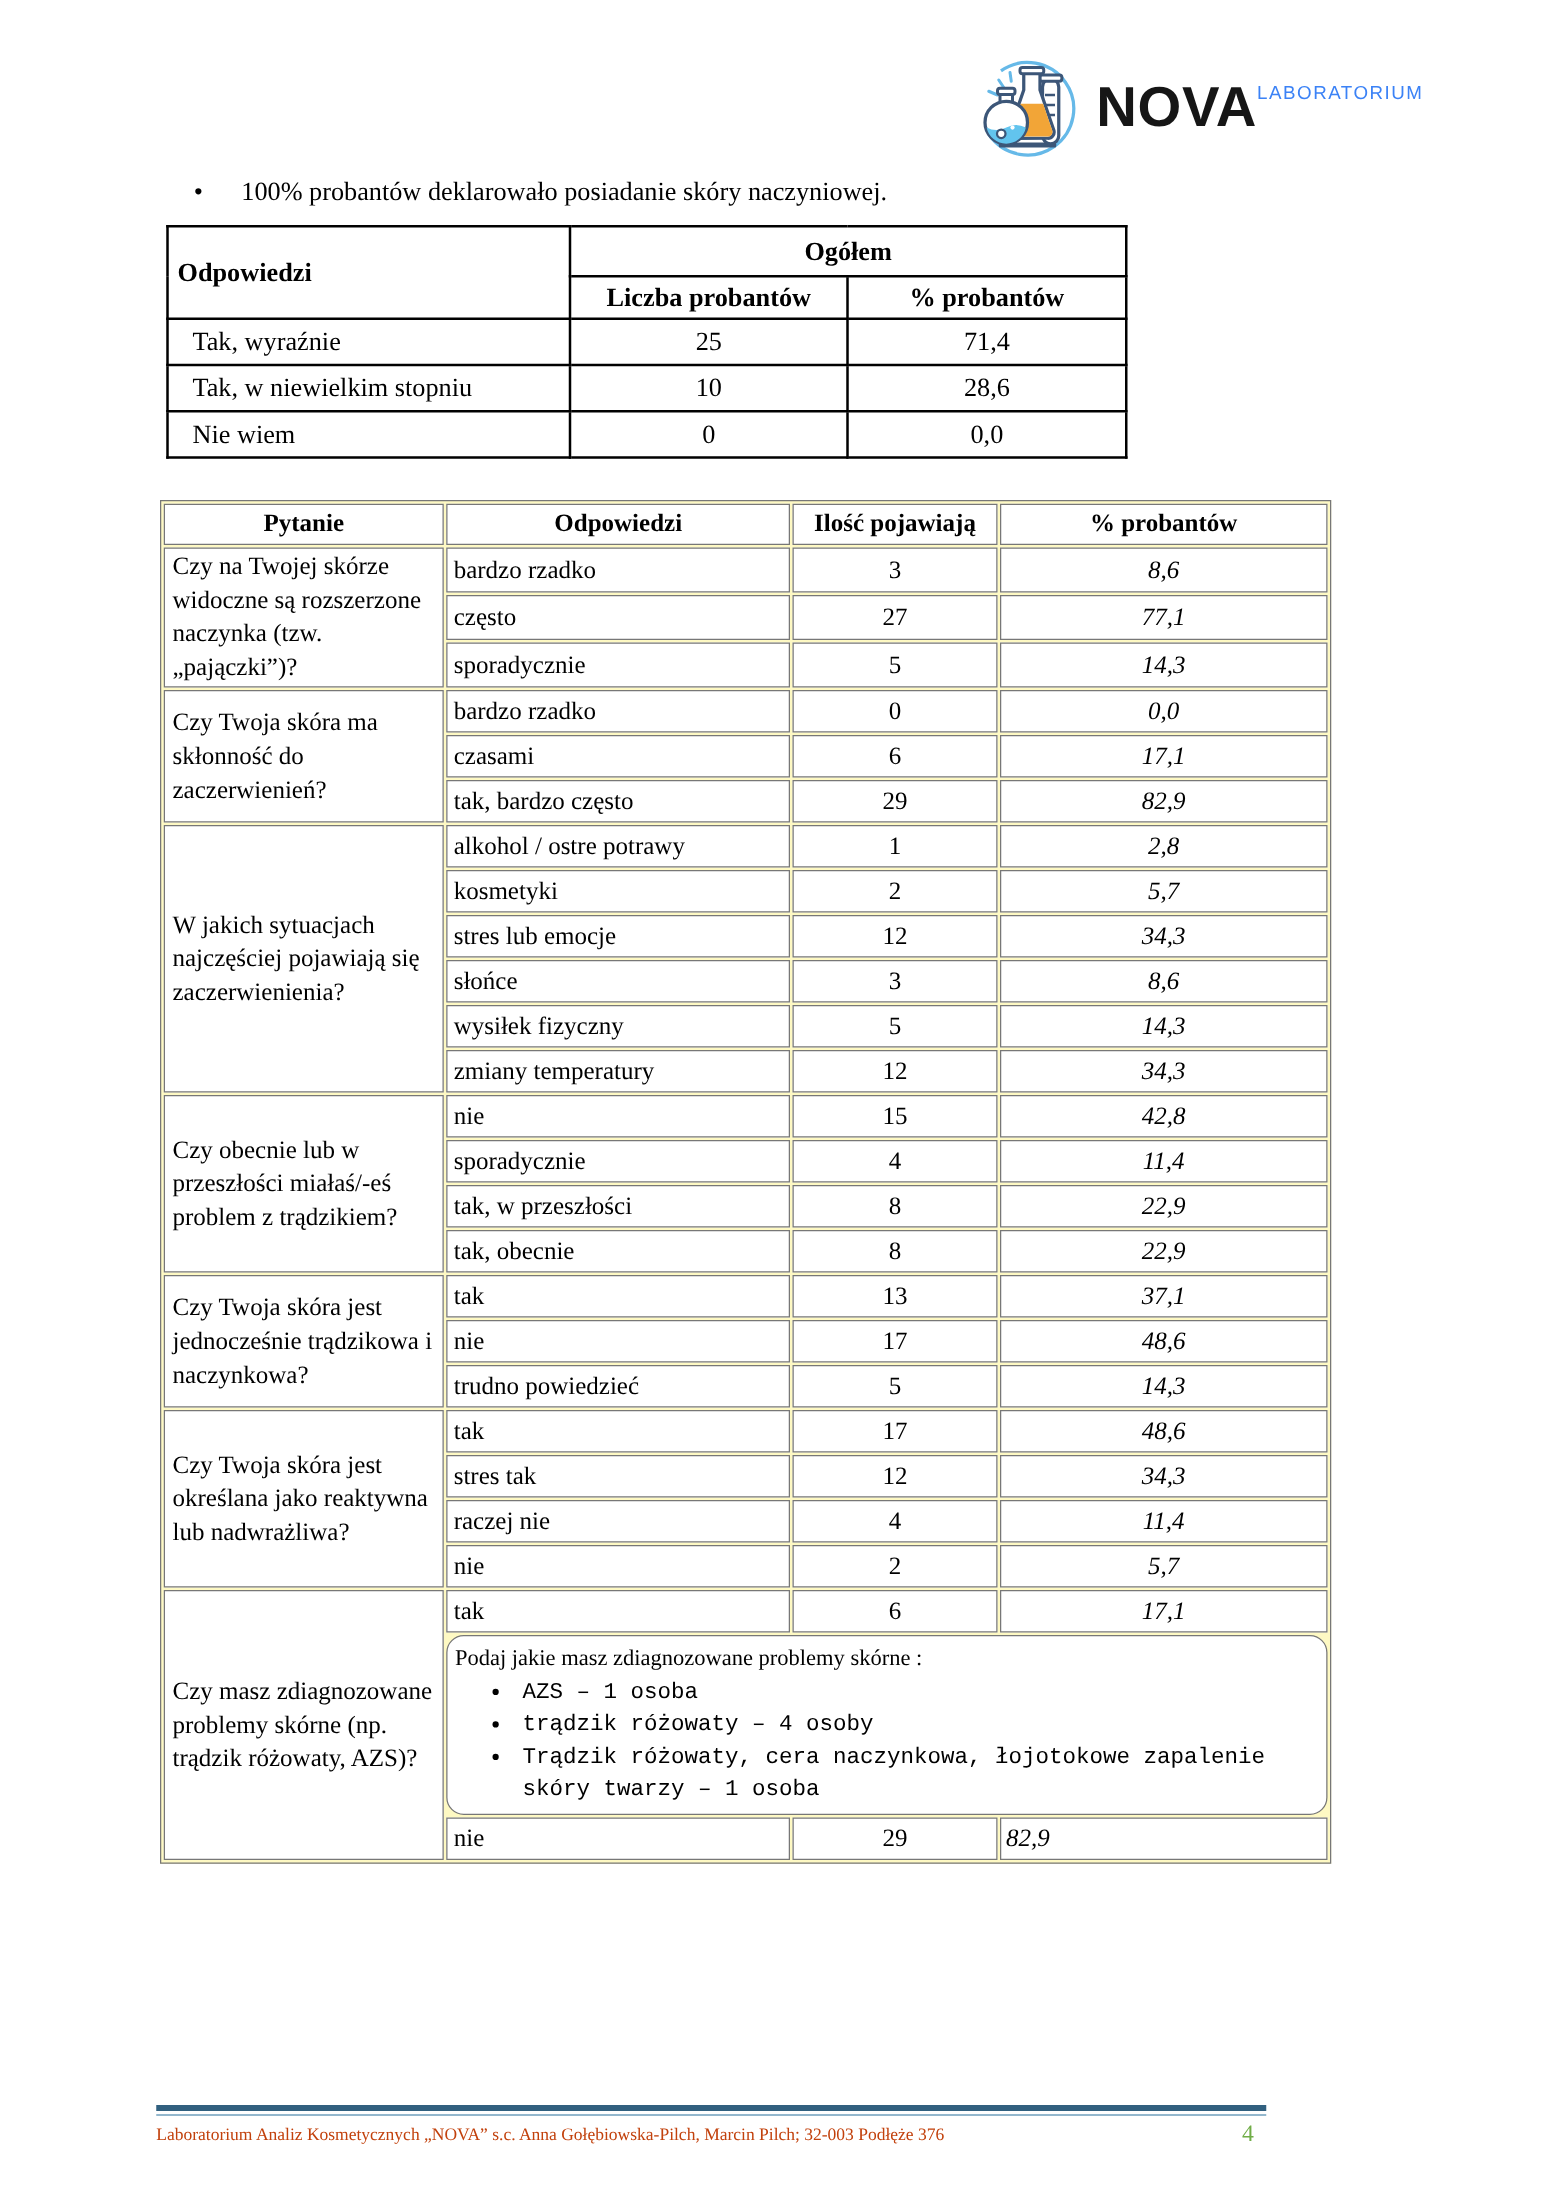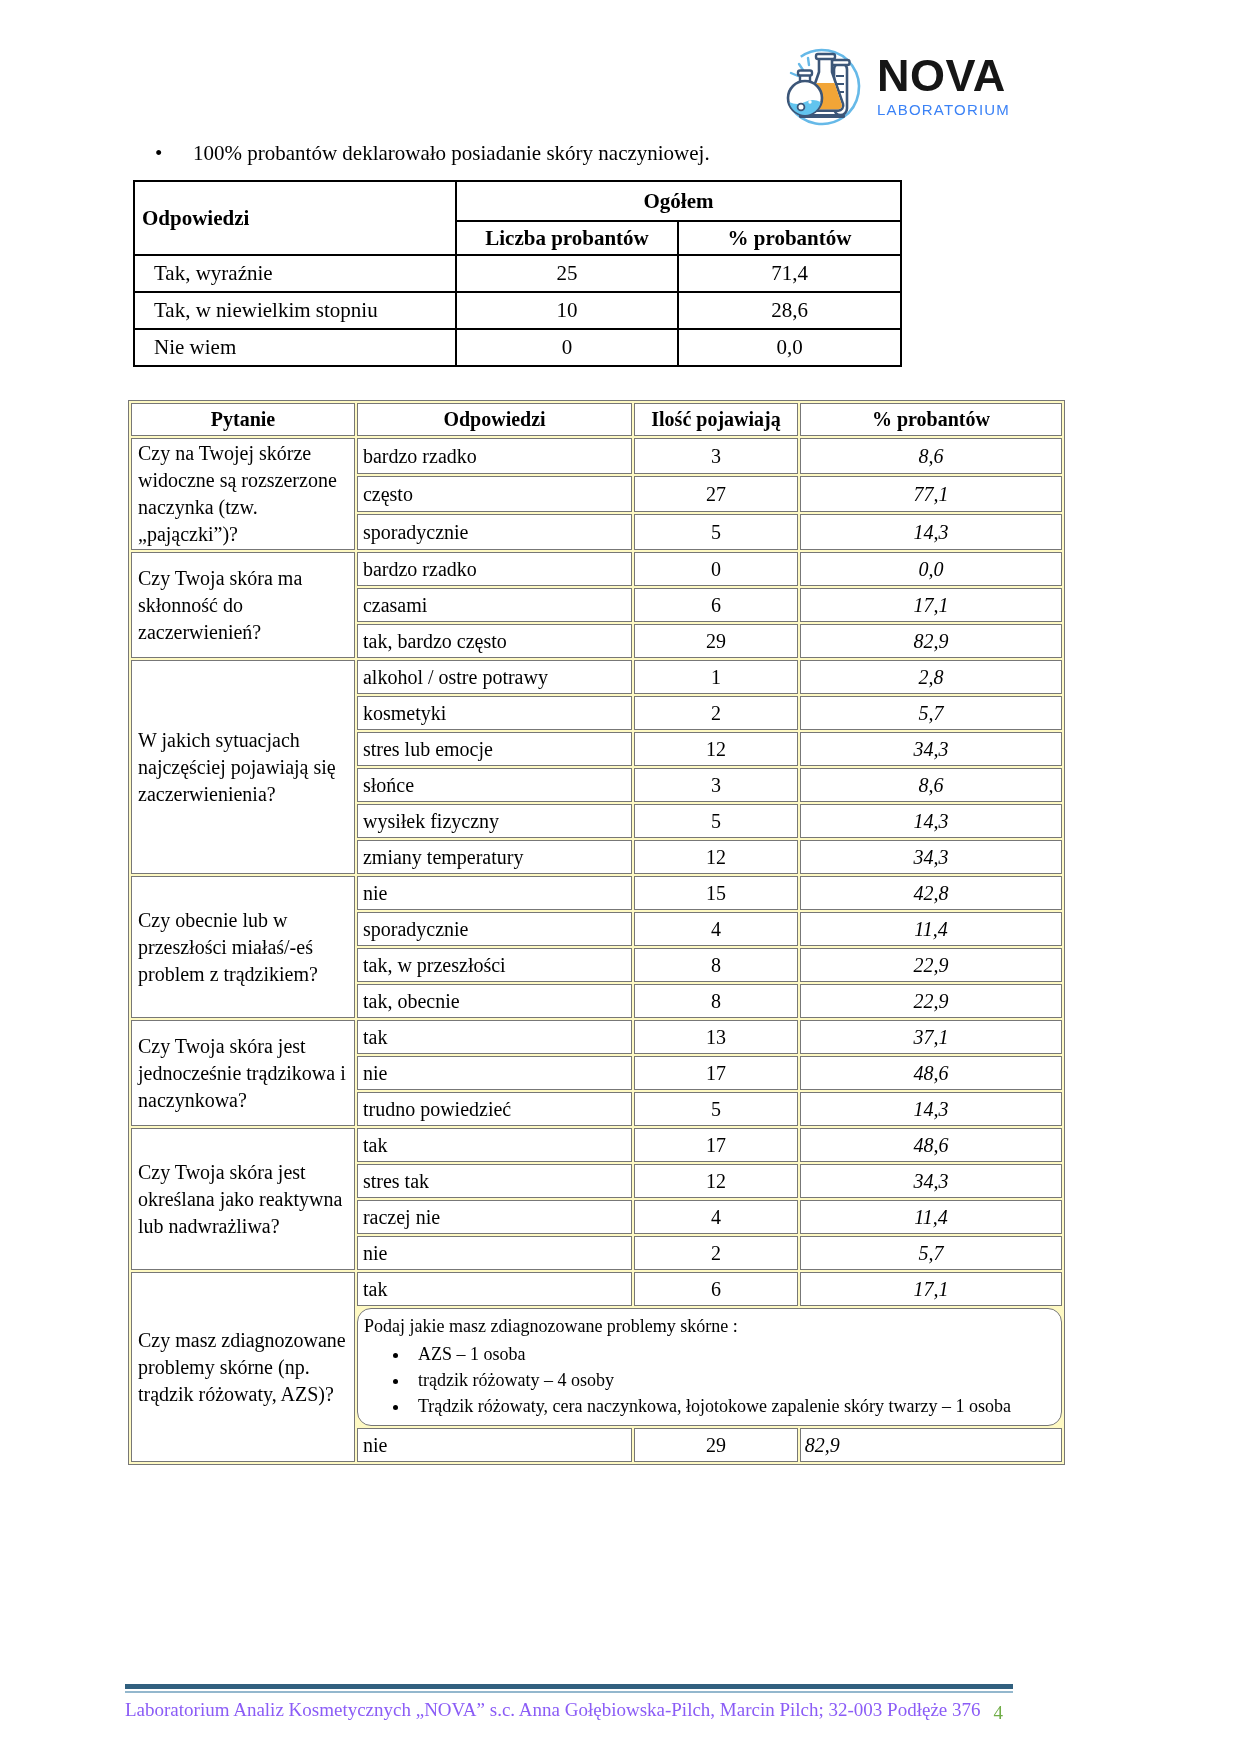--- a/index.html
+++ b/index.html
@@ -5,21 +5,21 @@
   * { margin:0; padding:0; box-sizing:border-box; }
   html,body { background:#ffffff; }
   body {
     width:1241px; height:1755px; position:relative;
     font-family:"Liberation Serif", serif; color:#000;
     overflow:hidden;
   }
 
   
   .logo { position:absolute; left:775px; top:40px; display:flex; align-items:center; gap:8px; }
-  .logo-text { display:flex; flex-direction:column; }
+  .logo-text { display:flex; }
   .logo-brand {
     font-family:"Liberation Sans", sans-serif; font-weight:bold;
     font-size:45px; line-height:1; color:#161616; letter-spacing:0.5px;
   }
   .logo-sub {
     font-family:"Liberation Sans", sans-serif;
     font-size:15px; color:#3b82f6; letter-spacing:1.2px; margin-top:3px;
   }
 
   
@@ -48,31 +48,31 @@
     background:#fef9c3;
   }
   .qtable th, .qtable td { border:1px solid #777; padding:1px 4px; background:#fff; }
   .qtable thead th { font-weight:bold; text-align:center; height:33px; }
   .qtable td.qcell { text-align:left; vertical-align:middle; padding-left:6px; line-height:1.35; }
   .qtable td.acell { text-align:left; height:34px; padding-left:5px; }
   .qtable td.ncell { text-align:center; }
   .qtable td.pcell { text-align:center;font-style:italic; }
   .qtable td.pcell.pleft { text-align:left; padding-left:4px; }
   .qtable td.notecell { padding:4px 6px 6px 6px; font-size:18px; line-height:1.45;border-radius:14px; }
-  .qtable td.notecell ul { margin:2px 0 0 14px; padding-left:32px; list-style:disc; }
+  .qtable td.notecell ul { margin:2px 0 0 14px; padding-left:32px; list-style:disc;font-family:Liberation Mono, monospace; }
   .qtable td.notecell li { padding-left:8px; }
 
   
   .footer { position:absolute; left:125px; top:1684px; width:888px; }
   .footer-sep {
     height:10px;
     background:linear-gradient(#31607f 0px, #31607f 5px, #ffffff 5px, #ffffff 7px, #93b7cd 7px, #93b7cd 9px, #ffffff 9px);
   }
   .footer-row { display:flex; justify-content:space-between; align-items:flex-end; margin-top:3px; }
-  .footer-text { font-size:19px; color:#8b5cf6; line-height:1.4; }
+  .footer-text { font-size:14px; color:#c2410c; line-height:1.4; }
   .page-num { font-size:19px; color:#70ad47; padding-right:10px; }
 </style>
 </head>
 <body>
 
 <div class="page">
 
   <div class="logo">
     <svg width="94" height="90" viewBox="0 0 94 90" aria-hidden="true">
       <circle cx="47" cy="47" r="37" fill="none" stroke="#66b9e8" stroke-width="2.6" stroke-dasharray="175 60" transform="rotate(-125 47 47)"></circle>

